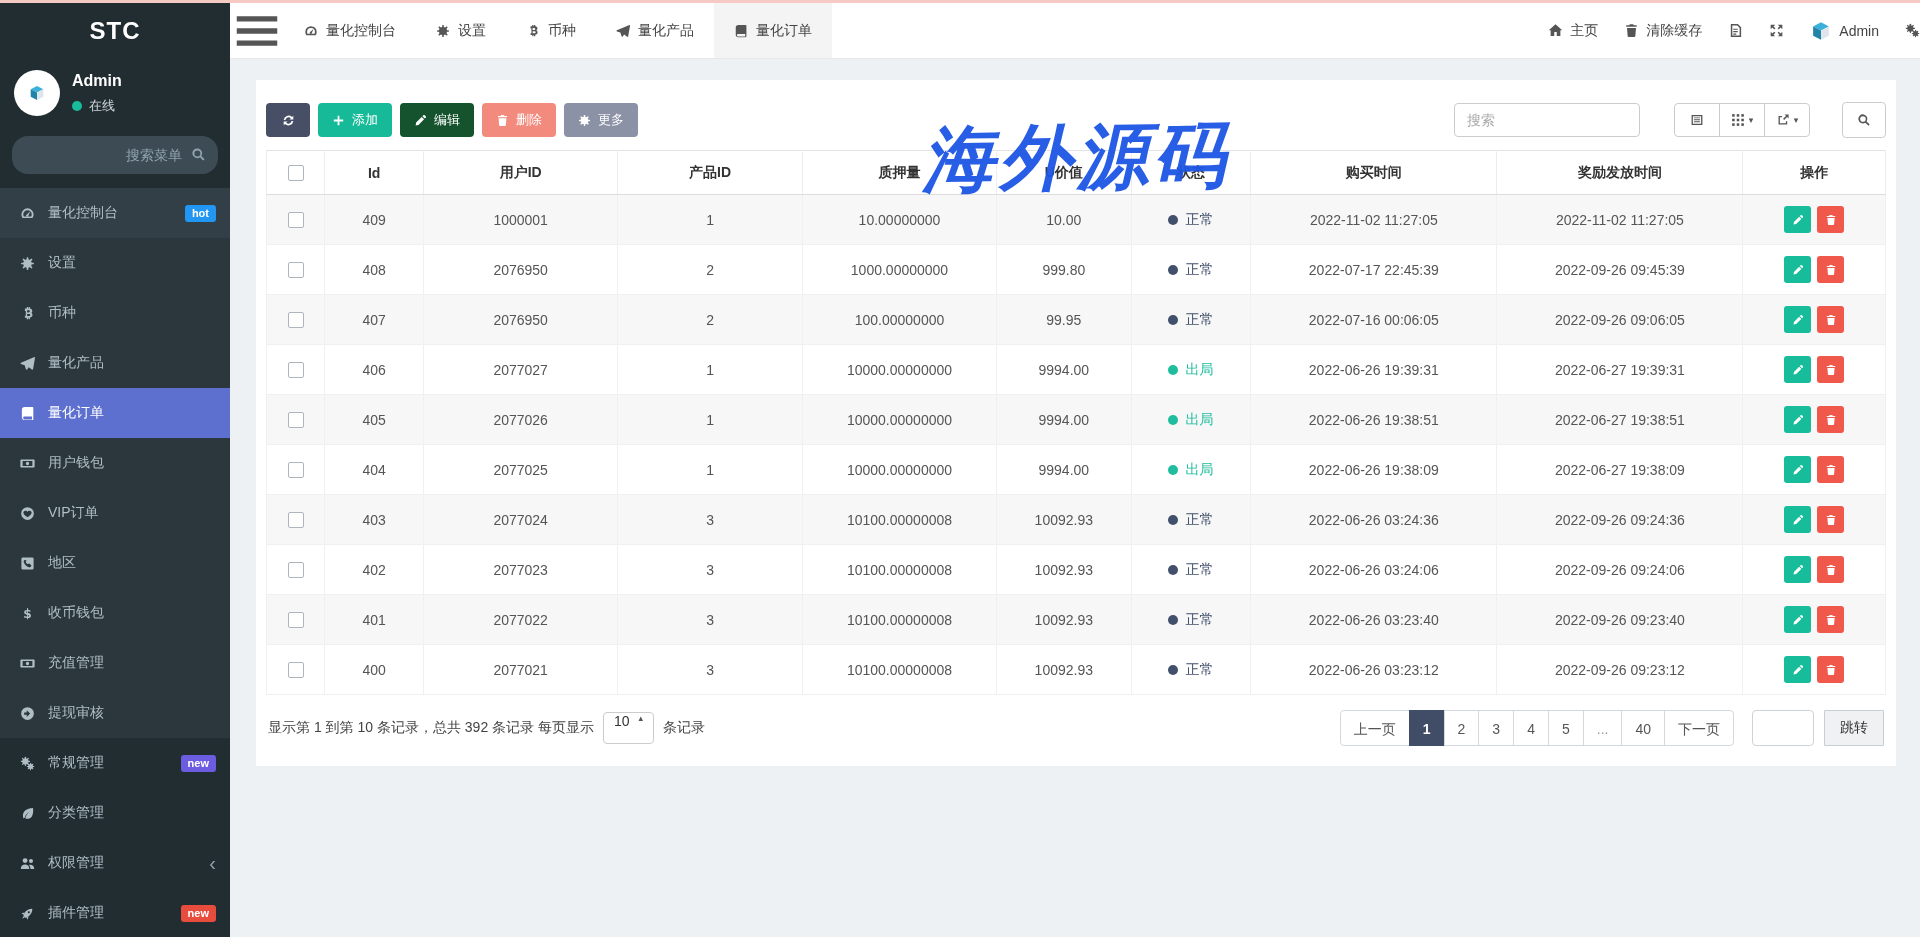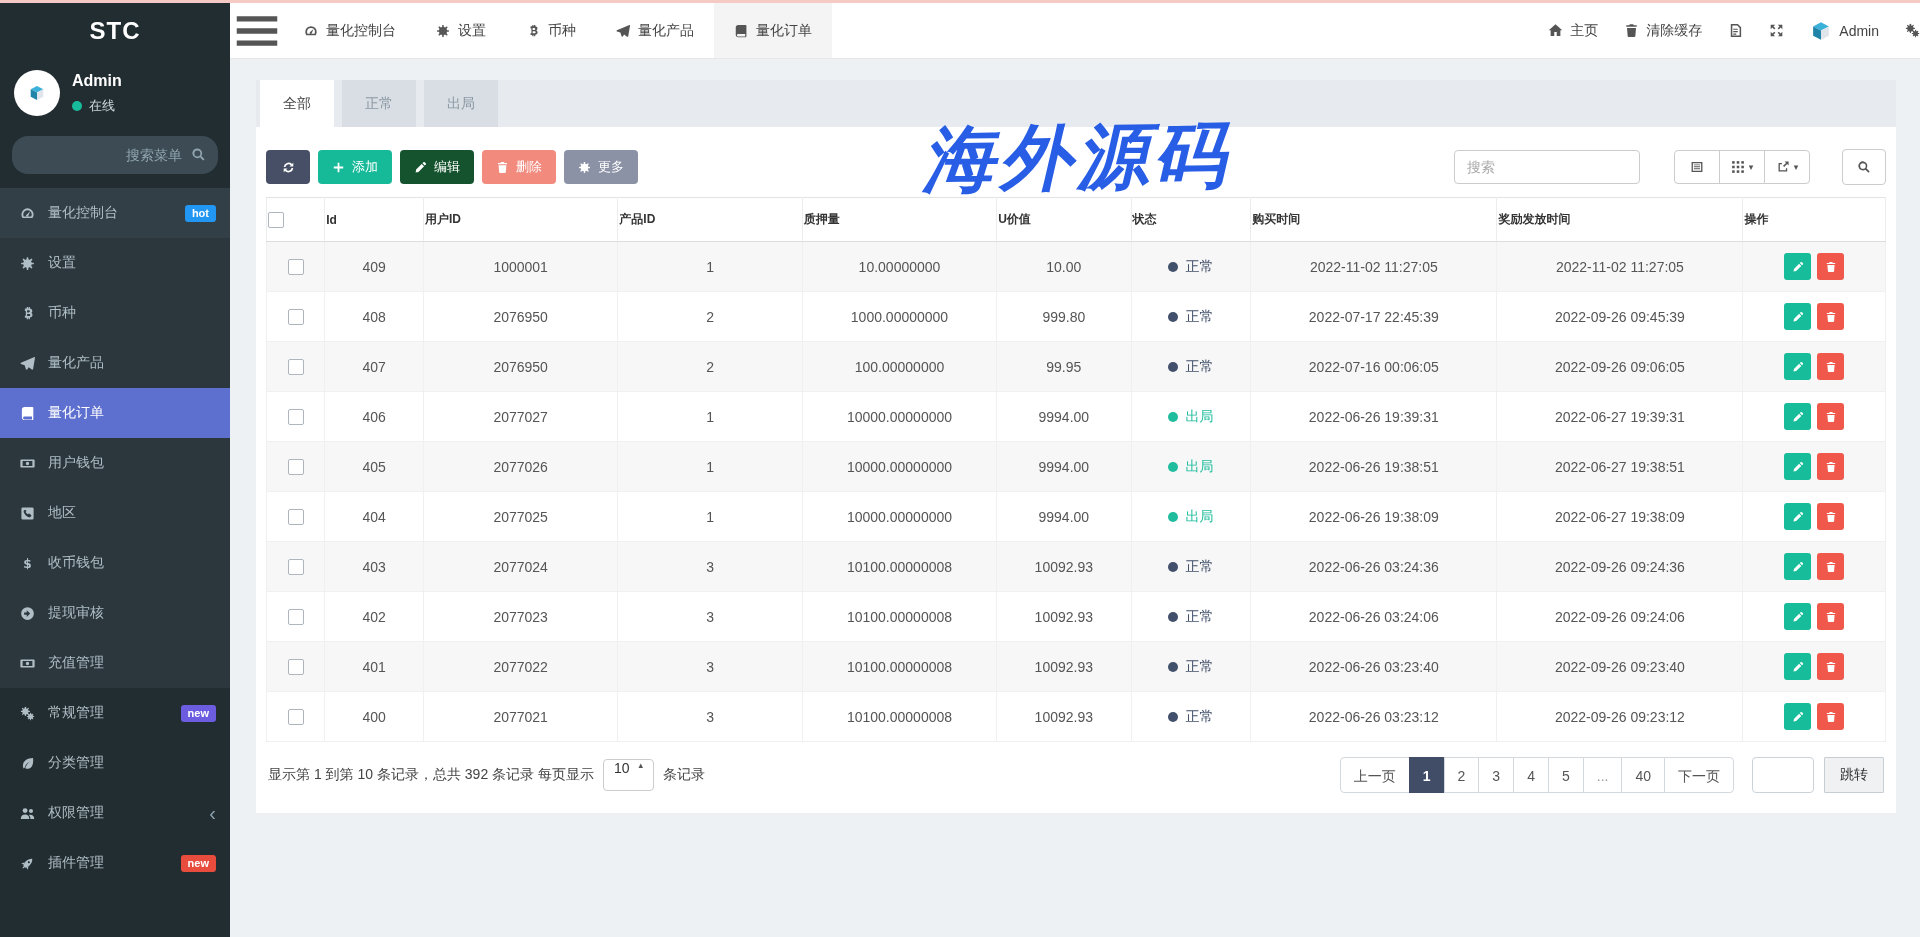--- a/index.html
+++ b/index.html
@@ -68,21 +68,21 @@
   .search-box{width:186px;height:34px;border:1px solid #ccc;border-radius:4px;padding:0 12px;font-size:14px;color:#555;outline:none;box-sizing:border-box;font-family:inherit;}
   .search-box::placeholder{color:#aaa;}
   .view-group{display:flex;margin-left:14px;}
   .vg-btn{width:46px;height:34px;background:#fff;border:1px solid #ccc;margin-left:-1px;display:inline-flex;align-items:center;justify-content:center;color:#555;font-size:14px;cursor:pointer;gap:4px;box-sizing:border-box;}
   .vg-btn:first-child{border-radius:4px 0 0 4px;margin-left:0;}
   .vg-btn:last-child{border-radius:0 4px 4px 0;}
   .caret{font-size:9px;color:#555;}
   .btn-search{width:42px;height:34px;margin-left:12px;background:#fff;border:1px solid #ccc;border-radius:4px;display:inline-flex;align-items:center;justify-content:center;color:#555;font-size:14px;cursor:pointer;}
 
   table{width:100%;border-collapse:collapse;margin-top:12px;table-layout:fixed;}
-  thead th{height:41px;font-size:12px;color:#333;font-weight:700;border:1px solid #ededed;border-top:1px solid #e3e3e3;border-bottom:1px solid #ddd;text-align:left;}
+  thead th{height:41px;font-size:14px;color:#333;font-weight:700;border:1px solid #ededed;border-top:1px solid #e3e3e3;border-bottom:1px solid #ddd;text-align:center;}
   tbody td{height:47px;font-size:14px;color:#555;text-align:center;border:1px solid #f0f0f0;overflow:hidden;white-space:nowrap;}
   tbody tr.striped{background:#f7f7f7;}
   .cb{display:inline-block;width:14px;height:14px;border:1px solid #aeb5bc;border-radius:2px;background:#fff;vertical-align:middle;cursor:pointer;}
   .status{display:inline-flex;align-items:center;gap:7px;}
   .status .sdot{width:10px;height:10px;border-radius:50%;}
   .status.normal{color:#42506b;}.status.normal .sdot{background:#42506b;}
   .status.out{color:#1fbd9d;}.status.out .sdot{background:#1fbd9d;}
   .op-btn{width:27px;height:27px;border:none;border-radius:3px;color:#fff;display:inline-flex;align-items:center;justify-content:center;font-size:12px;cursor:pointer;margin:0 3px;vertical-align:middle;}
   .op-edit{background:#17bc9a;}.op-del{background:#f0584c;}
 
@@ -186,48 +186,56 @@
         <span class="icon">
           <svg viewBox="0 0 16 16" fill="currentColor" xmlns="http://www.w3.org/2000/svg">
             <path fill-rule="evenodd" d="M1.2 3.8h13.6c.44 0 .8.36.8.8v6.8c0 .44-.36.8-.8.8H1.2a.8.8 0 0 1-.8-.8V4.6c0-.44.36-.8.8-.8zm1.6 1.6v5.2h10.4V5.4H2.8zM8 6.2a1.8 1.8 0 1 1 0 3.6 1.8 1.8 0 0 1 0-3.6z"></path>
           </svg>
         </span>
         <span>用户钱包</span>
       </li>
       <li class="menu-item g-light">
         <span class="icon">
           <svg viewBox="0 0 16 16" fill="currentColor" xmlns="http://www.w3.org/2000/svg">
+            <path fill-rule="evenodd" d="M8 1.2a6.8 6.8 0 1 0 0 13.6A6.8 6.8 0 0 0 8 1.2zM5.9 5c.9 0 1.7.5 2.1 1.2C8.4 5.5 9.2 5 10.1 5c1.3 0 2.3 1 2.3 2.3 0 2-2.5 3.6-4.4 4.8-1.9-1.2-4.4-2.8-4.4-4.8C3.6 6 4.6 5 5.9 5z"></path>
+          </svg>
+        </span>
+        <span>VIP订单</span>
+      </li>
+      <li class="menu-item g-light">
+        <span class="icon">
+          <svg viewBox="0 0 16 16" fill="currentColor" xmlns="http://www.w3.org/2000/svg">
             <path fill-rule="evenodd" d="M3 1.5h10A1.5 1.5 0 0 1 14.5 3v10a1.5 1.5 0 0 1-1.5 1.5H3A1.5 1.5 0 0 1 1.5 13V3A1.5 1.5 0 0 1 3 1.5zm2.2 2.6-.9.8c-.4.4-.5 1-.4 1.5a9 9 0 0 0 5.7 5.7c.5.15 1.1 0 1.5-.4l.8-.9c.35-.4.3-1-.1-1.3l-1.6-1.3a.85.85 0 0 0-1.1 0l-.8.7a7 7 0 0 1-2.4-2.4l.7-.8c.25-.3.25-.8 0-1.1L5.5 4.2a.9.9 0 0 0-1.3-.1z"></path>
           </svg>
         </span>
         <span>地区</span>
       </li>
       <li class="menu-item g-light">
         <span class="icon">
           <svg viewBox="0 0 16 16" fill="currentColor" xmlns="http://www.w3.org/2000/svg">
             <text x="8" y="12.6" text-anchor="middle" font-size="13" font-weight="bold" fill="currentColor" font-family="DejaVu Sans, sans-serif">$</text>
           </svg>
         </span>
         <span>收币钱包</span>
       </li>
       <li class="menu-item g-light">
         <span class="icon">
           <svg viewBox="0 0 16 16" fill="currentColor" xmlns="http://www.w3.org/2000/svg">
+            <path fill-rule="evenodd" d="M1.2 3.8h13.6c.44 0 .8.36.8.8v6.8c0 .44-.36.8-.8.8H1.2a.8.8 0 0 1-.8-.8V4.6c0-.44.36-.8.8-.8zm1.6 1.6v5.2h10.4V5.4H2.8zM8 6.2a1.8 1.8 0 1 1 0 3.6 1.8 1.8 0 0 1 0-3.6z"></path>
+          </svg>
+        </span>
+        <span>充值管理</span>
+      </li>
+      <li class="menu-item g-light">
+        <span class="icon">
+          <svg viewBox="0 0 16 16" fill="currentColor" xmlns="http://www.w3.org/2000/svg">
             <path fill-rule="evenodd" d="M8 1.2a6.8 6.8 0 1 0 0 13.6A6.8 6.8 0 0 0 8 1.2zM7.2 4.4 10.8 8l-3.6 3.6V9.2H4.4V6.8h2.8V4.4z"></path>
           </svg>
         </span>
         <span>提现审核</span>
-      </li>
-      <li class="menu-item g-light">
-        <span class="icon">
-          <svg viewBox="0 0 16 16" fill="currentColor" xmlns="http://www.w3.org/2000/svg">
-            <path fill-rule="evenodd" d="M1.2 3.8h13.6c.44 0 .8.36.8.8v6.8c0 .44-.36.8-.8.8H1.2a.8.8 0 0 1-.8-.8V4.6c0-.44.36-.8.8-.8zm1.6 1.6v5.2h10.4V5.4H2.8zM8 6.2a1.8 1.8 0 1 1 0 3.6 1.8 1.8 0 0 1 0-3.6z"></path>
-          </svg>
-        </span>
-        <span>充值管理</span>
       </li>
       <li class="menu-item g-dark">
         <span class="icon">
           <svg viewBox="0 0 16 16" fill="currentColor" xmlns="http://www.w3.org/2000/svg">
             <g transform="scale(.72)">
               <rect x="7.1" y="1.2" width="1.8" height="13.6" rx=".6"></rect>
               <rect x="7.1" y="1.2" width="1.8" height="13.6" rx=".6" transform="rotate(45 8 8)"></rect>
               <rect x="7.1" y="1.2" width="1.8" height="13.6" rx=".6" transform="rotate(90 8 8)"></rect>
               <rect x="7.1" y="1.2" width="1.8" height="13.6" rx=".6" transform="rotate(135 8 8)"></rect>
               <path fill-rule="evenodd" d="M8 3.4a4.6 4.6 0 1 0 0 9.2 4.6 4.6 0 0 0 0-9.2zm0 2.7a1.9 1.9 0 1 1 0 3.8 1.9 1.9 0 0 1 0-3.8z"></path>
@@ -391,25 +399,20 @@
               <path fill-rule="evenodd" d="M8 3.4a4.6 4.6 0 1 0 0 9.2 4.6 4.6 0 0 0 0-9.2zm0 2.7a1.9 1.9 0 1 1 0 3.8 1.9 1.9 0 0 1 0-3.8z"></path>
             </g>
           </svg>
         </span>
     </span>
   </div>
 </header>
 
 <main class="main">
   <div class="card">
-    <div class="filter-strip" id="filter-tabs">
-        <span class="filter-tab active">全部</span>
-        <span class="filter-tab">正常</span>
-        <span class="filter-tab">出局</span>
-      </div>
     <div class="card-body">
       <div class="toolbar">
         <button class="btn btn-refresh">
             <span class="icon" id="ic-refresh">
               <svg viewBox="0 0 16 16" fill="currentColor" xmlns="http://www.w3.org/2000/svg">
                 <path d="M13.9 2.1 12.3 3.7A6 6 0 0 0 2.1 7.4h2.1a4 4 0 0 1 6.7-2.3L9.2 6.8h4.7V2.1zM2.1 13.9l1.6-1.6a6 6 0 0 0 10.2-3.7h-2.1a4 4 0 0 1-6.7 2.3l1.7-1.7H2.1v4.7z"></path>
               </svg>
             </span>
           </button>
         <button class="btn btn-add">

